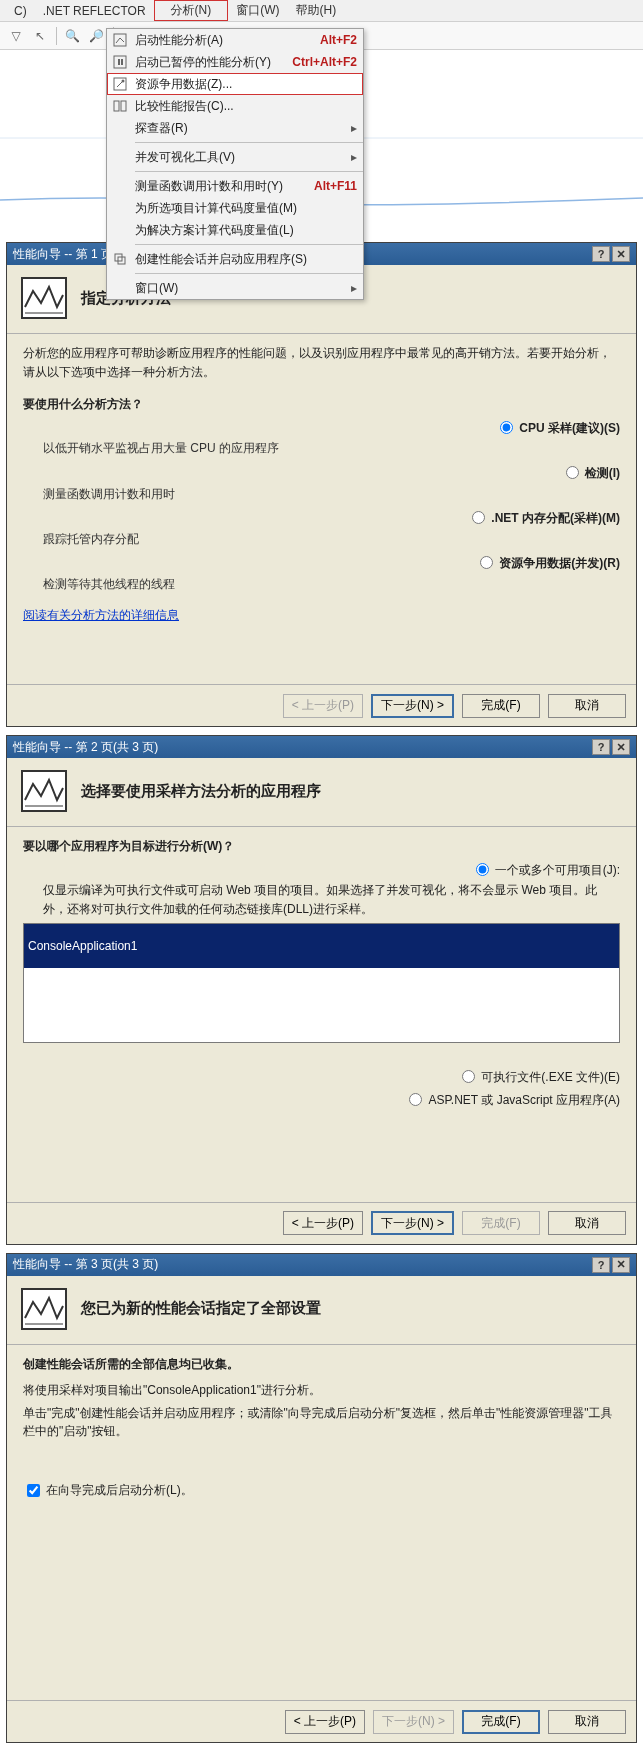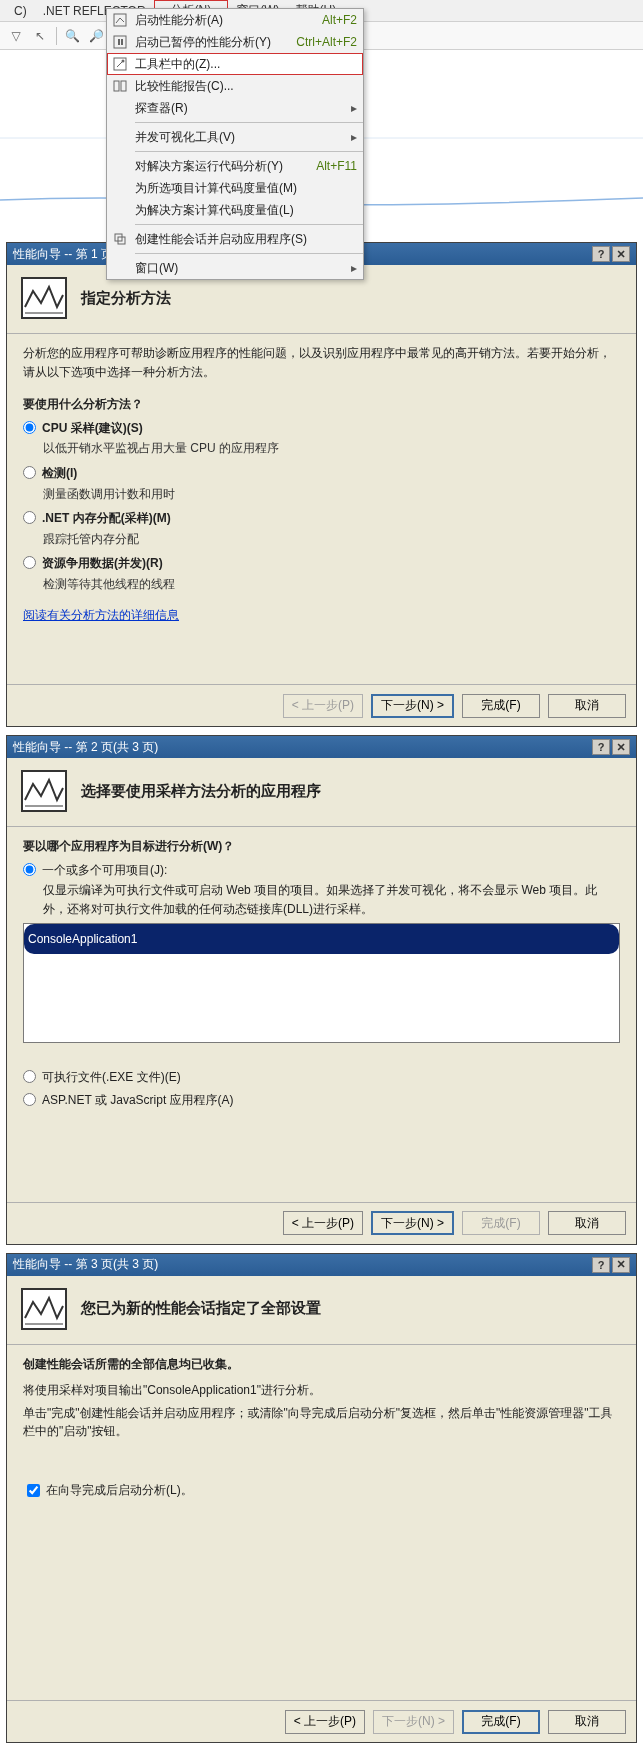--- a/index.html
+++ b/index.html
@@ -1,48 +1,48 @@
 <!DOCTYPE html>
 <html><head>
 <meta charset="utf-8">
 <style>
   * { box-sizing: border-box; }
   body { margin:0; font-family:"Microsoft YaHei","Segoe UI",Tahoma,sans-serif; font-size:12px; background:#fff; width:643px; }
   
   .topbar { height:22px; background:#f0f0f0; display:flex; align-items:center; padding:0 6px; border-bottom:1px solid #d0d0d0; position:relative; }
   .menu-item { padding:2px 8px; cursor:default; color:#333; }
   .menu-item.active { border:1px solid #d03232; padding:1px 16px; }
-  .menu-dropdown { position:absolute; left:106px; top:8px; width:258px; background:#f2f2f2; border:1px solid #a0a0a0; box-shadow:2px 2px 5px rgba(0,0,0,0.25); z-index:10; }
+  .menu-dropdown { position:absolute; left:106px; top:28px; width:258px; background:#f2f2f2; border:1px solid #a0a0a0; box-shadow:2px 2px 5px rgba(0,0,0,0.25); z-index:10; }
   .mi { display:flex; align-items:center; height:22px; padding:0 6px 0 4px; color:#222; }
   .mi-icon { width:18px; height:16px; margin-right:6px; display:flex; align-items:center; justify-content:center; }
   .mi-label { flex:1; }
-  .mi-sc { color:#4d7c0f; margin-left:10px; white-space:nowrap; }
+  .mi-sc { color:#b91c1c; margin-left:10px; white-space:nowrap;font-weight:bold; }
   .mi-arrow { color:#555; margin-left:8px; }
   .mi.hl { background:#fff; border:1px solid #d03232; height:22px; padding:0 5px 0 3px; }
   .mi-sep { height:1px; background:#c0c0c0; margin:3px 0 3px 28px; }
   .toolbar { height:28px; background:#f8f8f8; border-bottom:1px solid #d0d0d0; display:flex; align-items:center; padding:0 4px; }
   .tb-btn { width:20px; height:20px; margin:0 2px; display:flex; align-items:center; justify-content:center; color:#666; }
   .tb-sep { width:1px; height:18px; background:#c0c0c0; margin:0 4px; }
   .chartarea { height:186px; background:#fff; position:relative; }
   
   .wizard { width:631px; margin:6px 6px 8px 6px; border:1px solid #404040; background:#ece9d8; font-size:12px; }
   .wiz-title { height:22px; background:linear-gradient(#3b6ea5,#2a5c94); color:#fff; display:flex; align-items:center; padding:0 6px; }
   .wiz-title-text { flex:1; }
   .wiz-title-btn { width:18px; height:16px; background:#d4d0c8; border:1px solid #888; margin-left:2px; display:flex; align-items:center; justify-content:center; color:#333; font:bold 11px sans-serif; }
   .wiz-header { display:flex; align-items:center; padding:12px 14px; }
   .wiz-logo { width:46px; height:42px; margin-right:14px; }
   .wiz-header-title { font-weight:bold; font-size:15px; color:#222; }
   .wiz-body { padding:0 16px 10px 16px; color:#222; line-height:1.55; }
   .wiz-sep { height:1px; background:#b0b0b0; margin:2px 0 10px 0; }
-  .radio-line { display:flex; align-items:flex-start; margin:5px 0 2px 0; }
+  .radio-line { display:flex; align-items:flex-start; margin:5px 0 2px 0;justify-content:flex-end; }
   .radio-line input { margin:2px 6px 0 0; }
   .radio-sub { margin:0 0 6px 20px; color:#333; }
   a.link { color:#0033cc; text-decoration:underline; }
   .listbox { width:100%; height:120px; border:1px solid #7a7a7a; background:#fff; margin-top:4px; }
-  .list-sel { background:#0a246a; color:#fff; padding:6px 4px;border-radius:10px; }
+  .list-sel { background:#0a246a; color:#fff; padding:13px 4px; }
   .check-line { display:flex; align-items:center; margin:10px 0; }
   .check-line input { margin-right:6px; }
   .wiz-footer { height:42px; border-top:1px solid #b0b0b0; display:flex; align-items:center; justify-content:flex-end; padding:16px 10px; gap:8px; }
   .wbtn { min-width:78px; height:24px; background:#ece9d8; border:1px solid #888; color:#000; padding:0 8px; font-size:12px; display:inline-flex; align-items:center; justify-content:center; }
   .wbtn:disabled, .wbtn.disabled { color:#9a9a9a; border-color:#b0b0b0; }
   .wbtn.default { border:2px solid #3b6ea5; }
   .bold { font-weight:bold; }
 </style>
 </head>
 <body>
@@ -77,21 +77,21 @@
       <span class="mi-sc">Ctrl+Alt+F2</span>
     </div>
     <div class="mi hl">
       <span class="mi-icon">
           <svg width="14" height="14">
             <rect x="1" y="1" width="12" height="12" fill="none" stroke="#666"></rect>
             <path d="M4 10 L10 4" stroke="#666"></path>
             <circle cx="10" cy="4" r="1.5" fill="#666"></circle>
           </svg>
         </span>
-      <span class="mi-label">工具栏中的(Z)...</span>
+      <span class="mi-label">资源争用数据(Z)...</span>
     </div>
     <div class="mi">
       <span class="mi-icon">
           <svg width="14" height="14">
             <rect x="1" y="2" width="5" height="10" fill="none" stroke="#666"></rect>
             <rect x="8" y="2" width="5" height="10" fill="none" stroke="#666"></rect>
           </svg>
         </span>
       <span class="mi-label">比较性能报告(C)...</span>
     </div>
@@ -102,21 +102,21 @@
     </div>
     <div class="mi-sep"></div>
     <div class="mi">
       <span class="mi-icon"></span>
       <span class="mi-label">并发可视化工具(V)</span>
       <span class="mi-arrow">▸</span>
     </div>
     <div class="mi-sep"></div>
     <div class="mi">
       <span class="mi-icon"></span>
-      <span class="mi-label">对解决方案运行代码分析(Y)</span>
+      <span class="mi-label">测量函数调用计数和用时(Y)</span>
       <span class="mi-sc">Alt+F11</span>
     </div>
     <div class="mi">
       <span class="mi-icon"></span>
       <span class="mi-label">为所选项目计算代码度量值(M)</span>
     </div>
     <div class="mi">
       <span class="mi-icon"></span>
       <span class="mi-label">为解决方案计算代码度量值(L)</span>
     </div>

